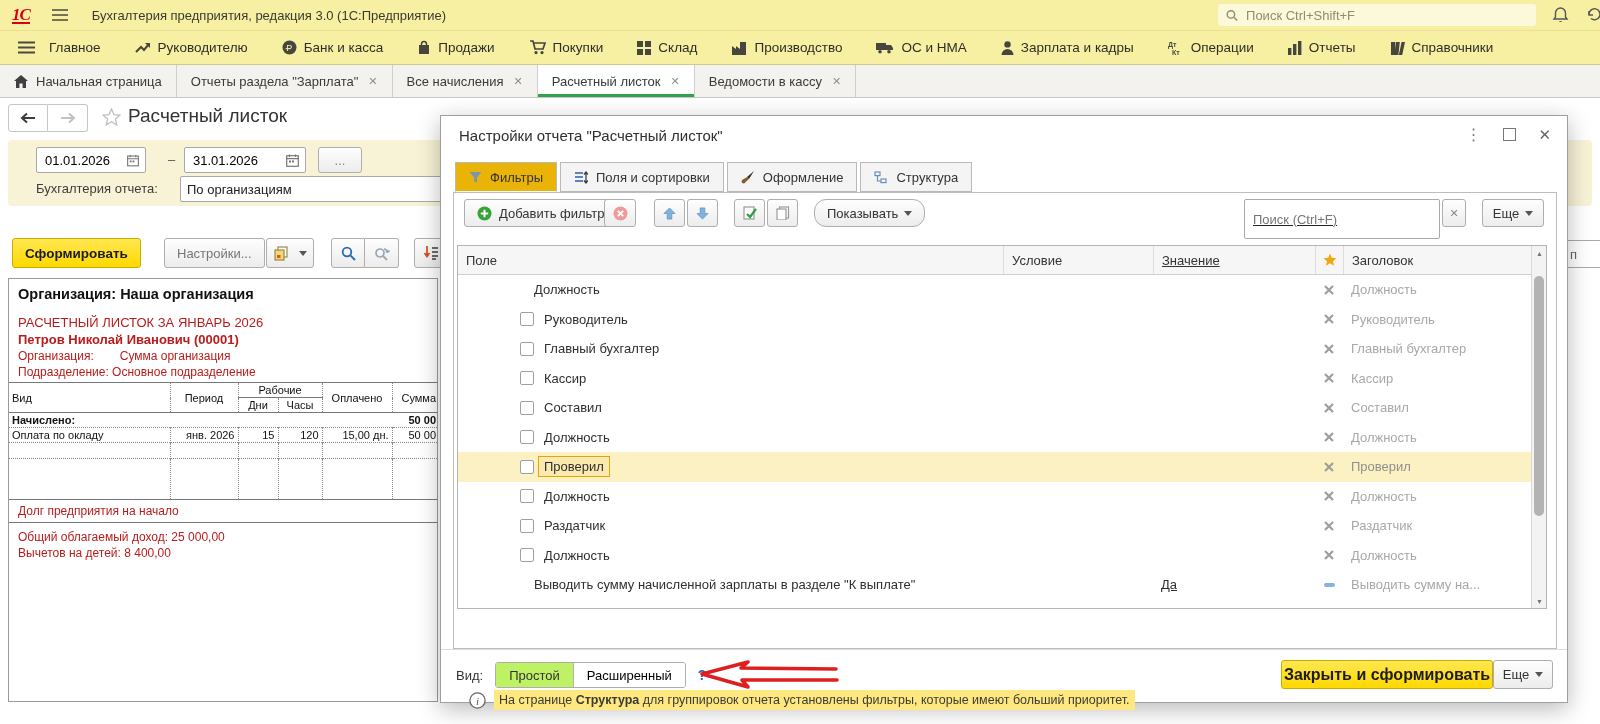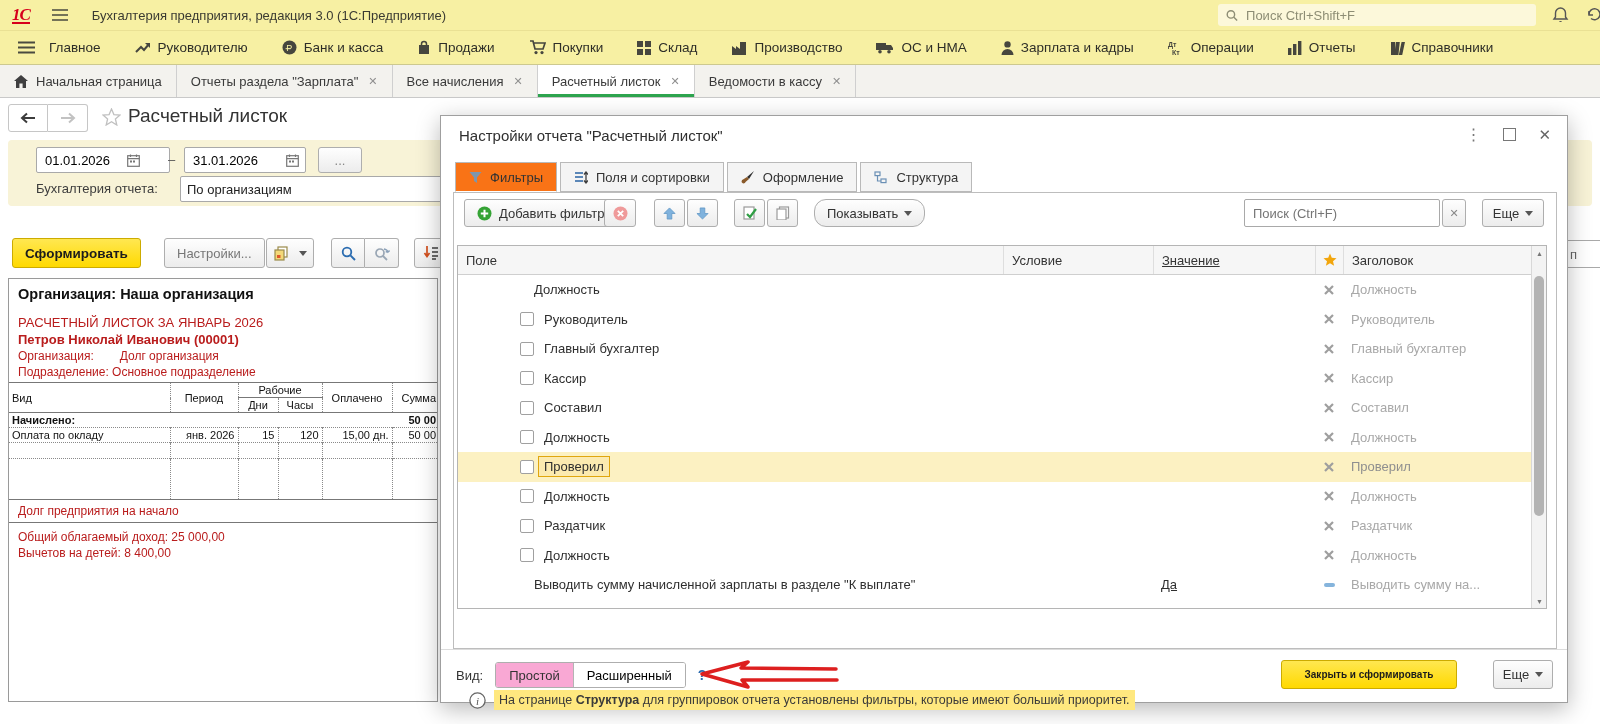--- a/index.html
+++ b/index.html
@@ -55,21 +55,21 @@
   .dotr{border-right:1px dotted #8a8a8a;}
   .soltop{border-top:1px solid #777;}
   .solbot{border-bottom:1px solid #777;}
   
   .dialog{left:440px;top:115px;width:1128px;height:588px;background:#fff;border:1px solid #9f9f9f;
           box-shadow:0 6px 22px rgba(0,0,0,.28);box-sizing:border-box;}
   .dlg-title{left:18px;top:11px;font-size:15px;color:#2f2f2f;}
   .winctl{color:#6b6b6b;font-size:14px;display:flex;align-items:center;gap:22px;}
   .dtab{display:inline-flex;align-items:center;gap:8px;padding:0 13px;height:30px;border:1px solid #b9b9b9;
         background:#f4f4f4;font-size:13px;color:#333;box-sizing:border-box;margin-right:3px;position:relative;}
-  .dtab.active{background:#f97316;border-bottom:1px solid #fff;z-index:3;}
+  .dtab.active{background:#eab308;border-bottom:1px solid #fff;z-index:3;}
   .panel{left:12px;top:76px;width:1104px;height:457px;border:1px solid #bdbdbd;box-sizing:border-box;background:#fff;}
   .tbtn{height:28px;text-align:center;}
   .dt{left:3px;top:52px;width:1090px;height:364px;border:1px solid #b5b5b5;box-sizing:border-box;overflow:hidden;background:#fff;}
   .dt-head{display:flex;height:28px;background:#f6f6f6;border-bottom:1px solid #cfcfcf;align-items:center;font-size:13px;color:#333;}
   .dt-head>div{box-sizing:border-box;padding-left:8px;height:100%;display:flex;align-items:center;}
   .hb{border-left:1px solid #dedede;}
   .c-field{width:545px;}
   .c-cond{width:150px;}
   .c-val{width:162px;text-decoration:underline;}
   .c-star{width:28px;justify-content:center;display:flex;align-items:center;padding-left:0!important;}
@@ -83,21 +83,21 @@
   .dt-row.hl{background:#fcf1c2;}
   .selcell{border:1px solid #e0a60e;background:#fbeab0;padding:2px 5px;margin-left:-6px;}
   .dash{width:11px;height:4px;background:#85b4dc;border-radius:2px;display:inline-block;}
   .vscroll{position:absolute;right:0;top:0;width:15px;height:362px;background:#f3f3f3;border-left:1px solid #d8d8d8;box-sizing:border-box;}
   .vthumb{position:absolute;left:2px;width:10px;border-radius:5px;background:#b3b3b3;}
   .sarrow{position:absolute;left:0;width:15px;height:14px;display:flex;align-items:center;justify-content:center;font-size:7px;color:#777;}
   .inforow{left:15px;top:497px;display:flex;align-items:center;gap:8px;font-size:12.5px;color:#3a3a3a;}
   .hlinfo{background:#ffe87f;padding:3px 5px;}
   .dlg-sep{left:0px;top:533px;width:1126px;height:0;border-top:1px solid #dcdcdc;}
   .toggle{display:inline-flex;border:1px solid #aeaeae;border-radius:3px;overflow:hidden;height:26px;box-sizing:border-box;}
-  .toggle .t1{background:#f9a8d4;color:#333;padding:0 13px;display:flex;align-items:center;border-right:1px solid #b4b4b4;font-size:13px;}
+  .toggle .t1{background:#bef264;color:#333;padding:0 13px;display:flex;align-items:center;border-right:1px solid #b4b4b4;font-size:13px;}
   .toggle .t2{background:#fff;color:#000000;padding:0 13px;display:flex;align-items:center;font-size:13px;}
   .helpq{color:#2b6cb0;font-size:14px;font-weight:bold;}
 </style>
 </head>
 <body>
 
 <div class="stage">
 
   <div class="abs topbar">
     <span class="logo1c">1С</span>
@@ -283,21 +283,21 @@
     </div>
   </div>
   <span class="abs" style="left:102px;top:108px;">
     <svg width="19" height="18" viewBox="0 0 19 18">
         <path d="M9.5 1 L11.9 6.6 L18 7.1 L13.4 11 L14.8 17 L9.5 13.8 L4.2 17 L5.6 11 L1 7.1 L7.1 6.6 Z" fill="#fff" stroke="#c0c0c0" stroke-width="1.3"></path>
       </svg>
   </span>
   <span class="abs pagetitle" style="left:128px;top:105px;">Расчетный листок</span>
 
   <div class="abs filterband"></div>
-  <div class="abs inputbox" style="left:36px;top:147px;width:134px;height:26px;justify-content:flex-start;">
+  <div class="abs inputbox" style="left:36px;top:147px;width:110px;height:26px;justify-content:flex-end;">
     <input style="border: none; outline: none; width: 80px; font: 13px &quot;Liberation Sans&quot;, sans-serif; background: transparent;" readonly="" value="01.01.2026">
     <svg width="13" height="13" viewBox="0 0 13 13">
         <rect x="0.7" y="1.7" width="11.6" height="10.6" fill="none" stroke="#777" stroke-width="1.2"></rect>
         <path d="M0.7 4.6 h11.6 M3.5 0.5 v2.5 M9.5 0.5 v2.5" stroke="#777" stroke-width="1.2"></path>
         <rect x="3" y="6.5" width="2" height="2" fill="#777"></rect>
         <rect x="6" y="6.5" width="2" height="2" fill="#777"></rect>
       </svg>
   </div>
   <span class="abs" style="left:168px;top:152px;color:#555;">–</span>
   <div class="abs inputbox" style="left:184px;top:147px;width:122px;height:26px;justify-content:space-between;">
@@ -345,21 +345,21 @@
         <path d="M4 1 v10 M1.5 8 L4 11.5 L6.5 8" fill="none" stroke="#d2501e" stroke-width="1.7"></path>
         <path d="M9 3 h6 M9 7 h6 M9 11 h6 M9 14 h4" stroke="#3f3f3f" stroke-width="1.7"></path>
       </svg>
   </div>
 
   <div class="abs report">
     <div class="rep-h">Организация: Наша организация</div>
     <div style="height:8px;"></div>
     <div class="rep-line" style="font-size:13px;">РАСЧЕТНЫЙ ЛИСТОК ЗА ЯНВАРЬ 2026</div>
     <div class="rep-line" style="font-size:13px;font-weight:bold;">Петров Николай Иванович (00001)</div>
-    <div class="rep-line"><span>Организация:</span><span style="display:inline-block;width:26px;"></span><span>Долг организация</span></div>
+    <div class="rep-line"><span>Организация:</span><span style="display:inline-block;width:26px;"></span><span>Сумма организация</span></div>
     <div class="rep-line" style="padding-bottom:3px;">Подразделение: Основное подразделение</div>
     <table class="rep-t">
       <colgroup>
           <col style="width:161px">
           <col style="width:68px">
           <col style="width:40px">
           <col style="width:44px">
           <col style="width:70px">
           <col style="width:47px">
         </colgroup>
@@ -494,21 +494,21 @@
               <rect x="3.5" y="1" width="9" height="11" fill="#fff" stroke="#9a9a9a" stroke-width="1.2"></rect>
               <rect x="1" y="3" width="9" height="11" fill="#fff" stroke="#9a9a9a" stroke-width="1.2"></rect>
             </svg>
         </div>
       </div>
       <div class="abs btn tbtn" style="left:360px;top:6px;border-radius:12px;">
         <span>Показывать</span>
           <span class="caret"></span>
       </div>
       <div class="abs" style="left:790px;top:6px;display:flex;">
-        <div class="inputbox" style="width:196px;height:28px;">
+        <div class="inputbox" style="width:196px;height:40px;text-decoration:underline;">
           <input style="border: none; outline: none; width: 100%; font: 13px &quot;Liberation Sans&quot;, sans-serif; background: transparent; color: rgb(153, 153, 153);" readonly="" placeholder="Поиск (Ctrl+F)">
         </div>
         <div class="btn tbtn" style="width:24px;padding:0;margin-left:2px;color:#888;font-size:11px;">✕</div>
       </div>
       <div class="abs btn tbtn" style="left:1028px;top:6px;width:62px;">
         <span>Еще</span>
           <span class="caret"></span>
       </div>
 
       <div class="abs dt">
@@ -723,20 +723,20 @@
       <span>Вид:</span>
       <span class="toggle">
         <span class="t1">Простой</span>
         <span class="t2">Расширенный</span>
       </span>
       <span class="helpq">?</span>
     </div>
     <svg class="abs" style="left:255px;top:542px;" width="145" height="34" viewBox="0 0 145 34">
       <path d="M140 11 L45 10 L52 4 L6 16 L52 29 L46 22 L141 22" fill="none" stroke="#dd1f1f" stroke-width="3.5" stroke-linejoin="round" stroke-linecap="round"></path>
     </svg>
-    <div class="abs btn yellow" style="left:840px;top:544px;width:176px;height:29px;font-size:10px;">Закрыть и сформировать</div>
+    <div class="abs btn yellow" style="left:840px;top:544px;width:212px;height:29px;font-size:16px;">Закрыть и сформировать</div>
     <div class="abs btn" style="left:1052px;top:544px;width:60px;height:29px;">
       <span>Еще</span>
         <span class="caret"></span>
     </div>
   </div>
 
 </div>
 
 </body></html>

